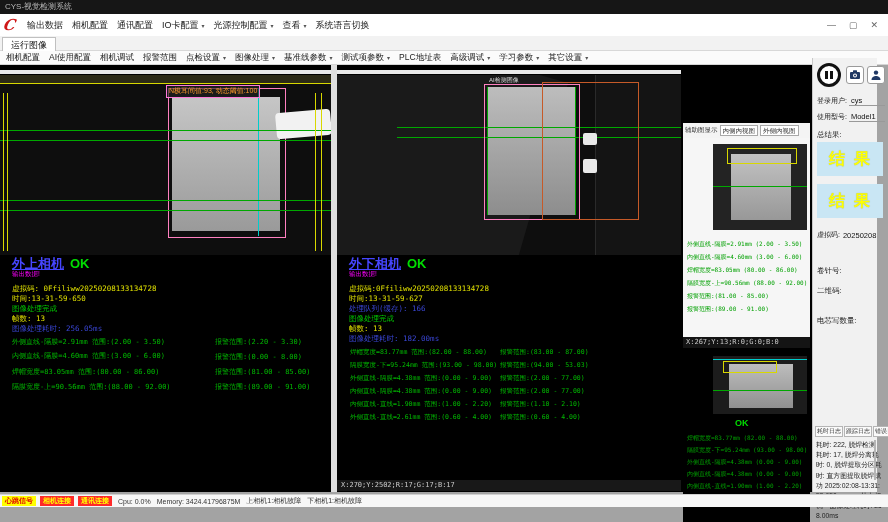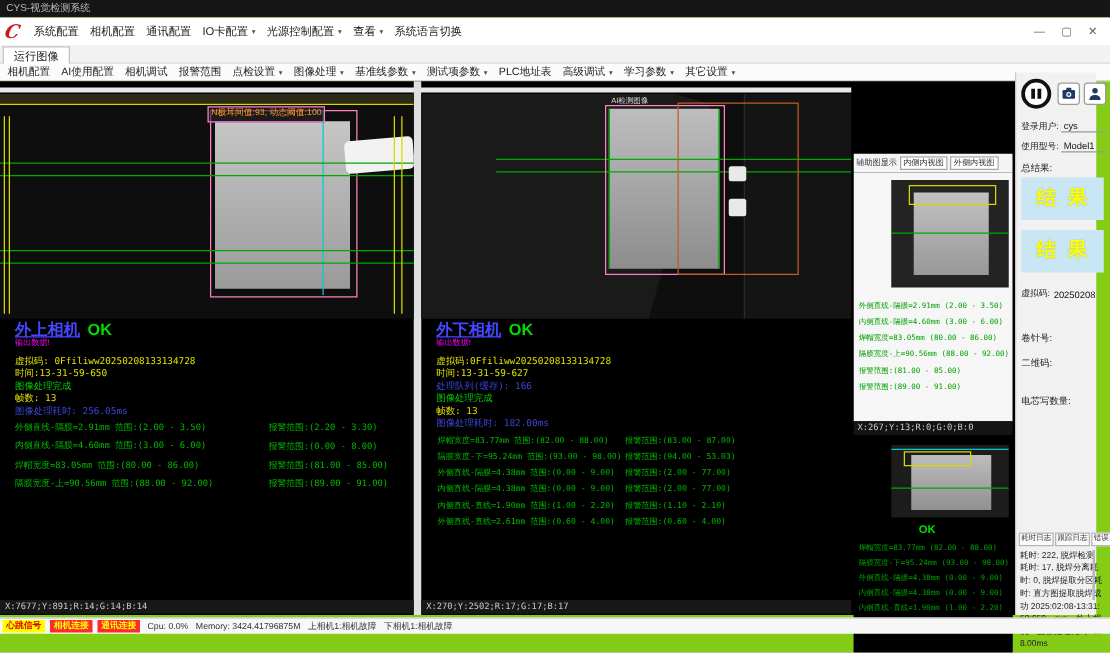--- a/index.html
+++ b/index.html
@@ -1,17 +1,17 @@
 <!DOCTYPE html>
 <html><head>
 <meta charset="utf-8">
 <style>
   html,body{margin:0;padding:0;background:#fff;}
   body{font-family:"Liberation Sans",sans-serif;}
-  .window{position:relative;width:888px;height:522px;overflow:hidden;background:#84cc16;}
+  .window{position:relative;width:888px;height:522px;overflow:hidden;background:#a3a3a3;}
 
   
   .titlebar{position:absolute;left:0;top:0;width:888px;height:14px;background:#161616;color:#b9b9b9;font-size:8px;line-height:14px;padding-left:5px;box-sizing:border-box;}
 
   
   .menubar{position:absolute;left:0;top:14px;width:888px;height:22px;background:#fff;display:flex;align-items:center;gap:9px;padding-left:4px;box-sizing:border-box;}
   .logo{font-family:"DejaVu Serif",serif;font-style:italic;font-weight:bold;color:#cf1717;font-size:15px;transform:skewX(-12deg);margin-right:2px;}
   .mi{font-size:9px;color:#1a1a1a;white-space:nowrap;}
   .caret{font-size:6px;color:#555;margin-left:-6px;}
   .wbtns{margin-left:auto;margin-right:10px;display:flex;gap:13px;color:#666;font-size:9px;}
@@ -120,21 +120,21 @@
 <body>
 
 <div class="window">
 
   <div class="titlebar">
     <span>CYS-视觉检测系统</span>
   </div>
 
   <div class="menubar">
     <span class="logo">C</span>
-    <span class="mi">系统配置</span>
+    <span class="mi">输出数据</span>
     <span class="mi">相机配置</span>
     <span class="mi">通讯配置</span>
     <span class="mi">IO卡配置</span>
     <span class="caret">▾</span>
     <span class="mi">光源控制配置</span>
     <span class="caret">▾</span>
     <span class="mi">查看</span>
     <span class="caret">▾</span>
     <span class="mi">系统语言切换</span>
     <span class="wbtns">
@@ -210,21 +210,20 @@
         <span class="m2" style="top:287px">报警范围:(0.00 - 8.00)</span>
       </div>
       <div class="mrow">
         <span class="m1" style="top:302px">焊帽宽度=83.05mm 范围:(80.00 - 86.00)</span>
         <span class="m2" style="top:302px">报警范围:(81.00 - 85.00)</span>
       </div>
       <div class="mrow">
         <span class="m1" style="top:317px">隔膜宽度-上=90.56mm 范围:(88.00 - 92.00)</span>
         <span class="m2" style="top:317px">报警范围:(89.00 - 91.00)</span>
       </div>
-      <div class="coords">X:7677;Y:891;R:14;G:14;B:14</div>
     </div>
 
     <div class="panel mid">
       <div class="img">
         <div class="m-diag"></div>
         <div class="m-right"></div>
         <div class="m-block"></div>
         <div class="m-gline" style="top:52px"></div>
         <div class="m-gline" style="top:62px"></div>
         <div class="m-gv" style="left:150px"></div>

